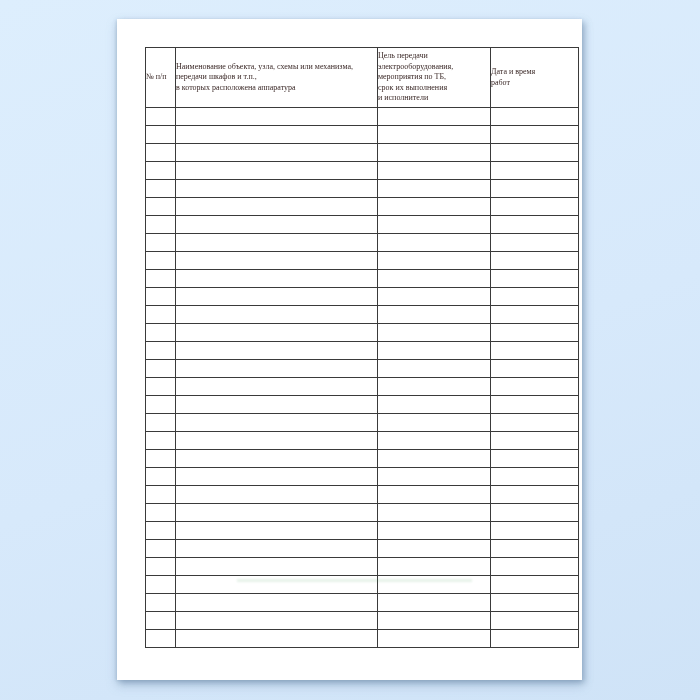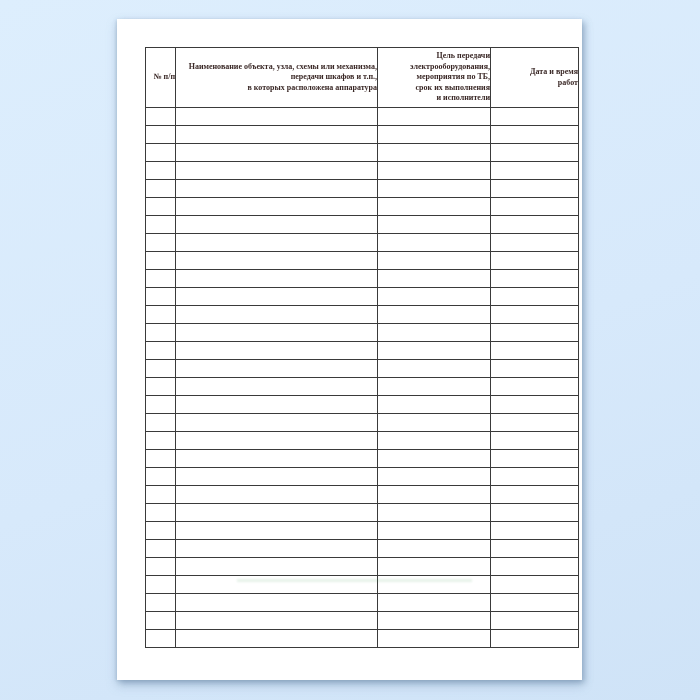--- a/index.html
+++ b/index.html
@@ -33,24 +33,24 @@
     table-layout:fixed;
     color:var(--ink);
   }
   .form-table th,.form-table td{
     border:1px solid var(--line);
     padding:0;
     margin:0;
   }
   .form-table th{
     height:59px;
-    font-weight:bold;
+    font-weight:normal;
     font-size:8px;
     line-height:10.5px;
-    text-align:right;
+    text-align:left;
     vertical-align:middle;
     white-space:pre-line;
   }
   .form-table td{
     height:17px; 
   }
   .col-num{width:30px;}
   .col-object{width:202px;}
   .col-purpose{width:113px;}
   .col-datetime{width:88px;}

